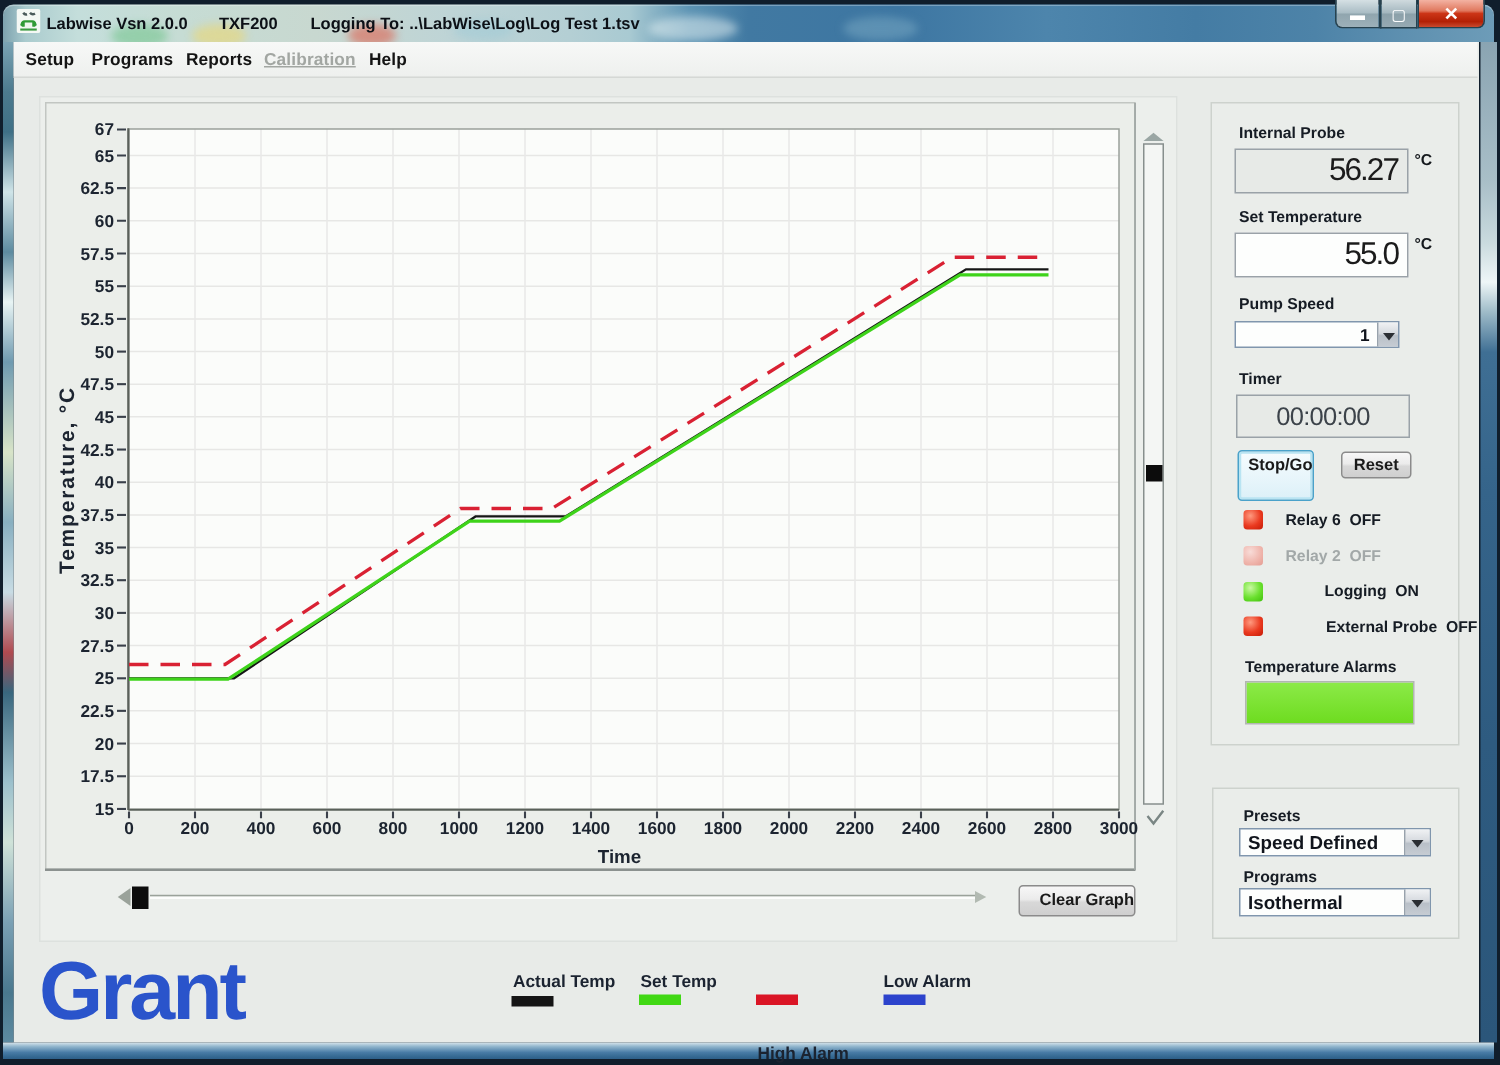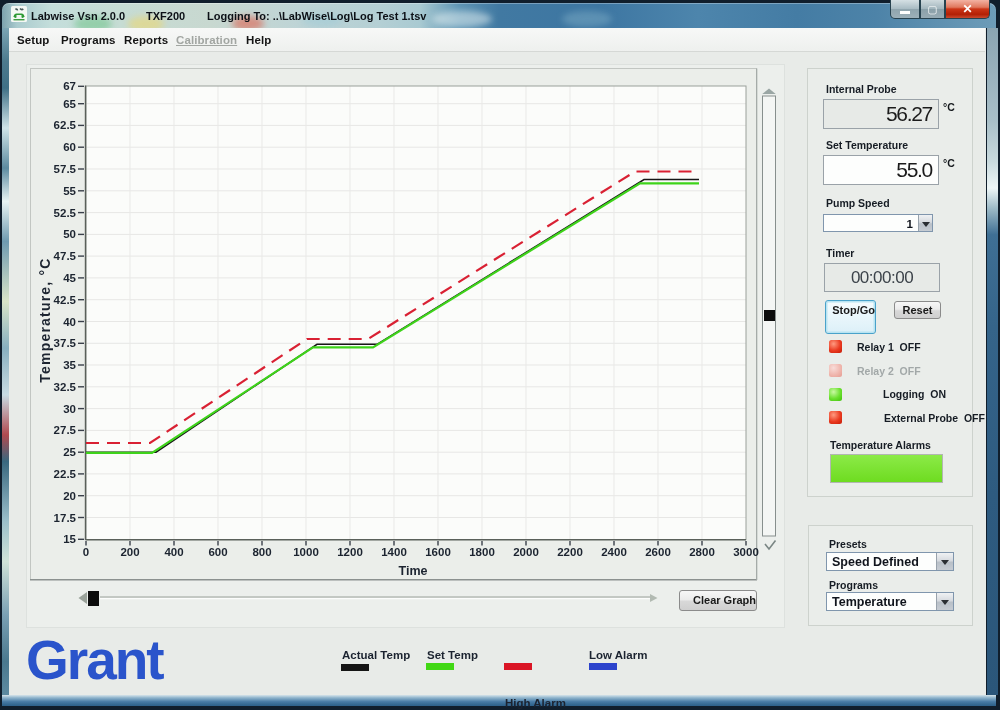--- a/index.html
+++ b/index.html
@@ -263,37 +263,37 @@
 <div class="lbl" style="left:826px;top:197px;">Pump Speed</div>
 <div class="combo" style="left:823px;top:214px;width:110px;height:18px;">
   <div class="ctext" style="right:19px;top:2.5px;font-size:11.5px;">1</div>
     <div class="cbtn" style="width:13px;"></div>
 </div>
 <div class="lbl" style="left:826px;top:247px;">Timer</div>
 <div class="inbox" style="left:824px;top:263px;width:116px;height:29px;background:#e7eae7;font-size:17px;color:#3c434a;text-align:center;line-height:27px;letter-spacing:-0.5px;">00:00:00</div>
 <div class="btn" style="left:825px;top:300px;width:51px;height:34px;line-height:18px;border:1px solid #4aa2ca;box-shadow:inset 0 0 0 1.5px #b9e4f2;background:linear-gradient(#f6fcfe,#dcf0f8);text-align:right;">Stop/Go</div>
 <div class="btn" style="left:894px;top:301px;width:47px;height:18px;line-height:16px;">Reset</div>
 <div class="led" style="left:829px;top:340px;background:radial-gradient(circle at 35% 30%,#ff9a80,#ea3a20 55%,#c51a05);"></div>
-<div class="lbl" style="left:857px;top:341px;">Relay 1  OFF</div>
+<div class="lbl" style="left:857px;top:341px;">Relay 6  OFF</div>
 <div class="led" style="left:829px;top:364px;background:radial-gradient(circle at 35% 30%,#f8dcd8,#efb4ab 60%,#e49c92);"></div>
 <div class="lbl" style="left:857px;top:365px;color:#a2a8a8;">Relay 2  OFF</div>
 <div class="led" style="left:829px;top:388px;background:radial-gradient(circle at 35% 30%,#c9f9a2,#6ae02e 55%,#40c00c);"></div>
 <div class="lbl" style="left:857px;top:388px;padding-left:26px;">Logging  ON</div>
 <div class="led" style="left:829px;top:411px;background:radial-gradient(circle at 35% 30%,#ff9a80,#ea3a20 55%,#c51a05);"></div>
 <div class="lbl" style="left:884px;top:412px;">External Probe  OFF</div>
 <div class="lbl" style="left:830px;top:439px;">Temperature Alarms</div>
 <div class="abs" style="left:830px;top:454px;width:113px;height:29px;background:linear-gradient(#8cea48,#6edc20);border:1px solid #b2b6b2;box-sizing:border-box;"></div>
 <div class="lbl" style="left:829px;top:538px;">Presets</div>
 <div class="combo" style="left:826px;top:552px;width:128px;height:19px;">
   <div class="ctext" style="left:5px;top:2px;">Speed Defined</div>
     <div class="cbtn"></div>
 </div>
 <div class="lbl" style="left:829px;top:579px;">Programs</div>
 <div class="combo" style="left:826px;top:592px;width:128px;height:19px;">
-  <div class="ctext" style="left:5px;top:2px;">Temperature</div>
+  <div class="ctext" style="left:5px;top:2px;">Isothermal</div>
     <div class="cbtn"></div>
 </div>
 <div class="btn" style="left:679px;top:590px;width:78px;height:21px;line-height:19px;font-size:11px;text-align:right;">Clear Graph</div>
 <div class="legtxt" style="left:342px;top:649px;">Actual Temp</div>
 <div class="legbar" style="left:341px;top:664px;background:#151515;"></div>
 <div class="legtxt" style="left:427px;top:649px;">Set Temp</div>
 <div class="legbar" style="left:426px;top:663px;background:#41d814;"></div>
 <div class="legtxt" style="left:505px;top:649px;margin-top:48px;">High Alarm</div>
 <div class="legbar" style="left:504px;top:663px;background:#da1525;"></div>
 <div class="legtxt" style="left:589px;top:649px;">Low Alarm</div>

